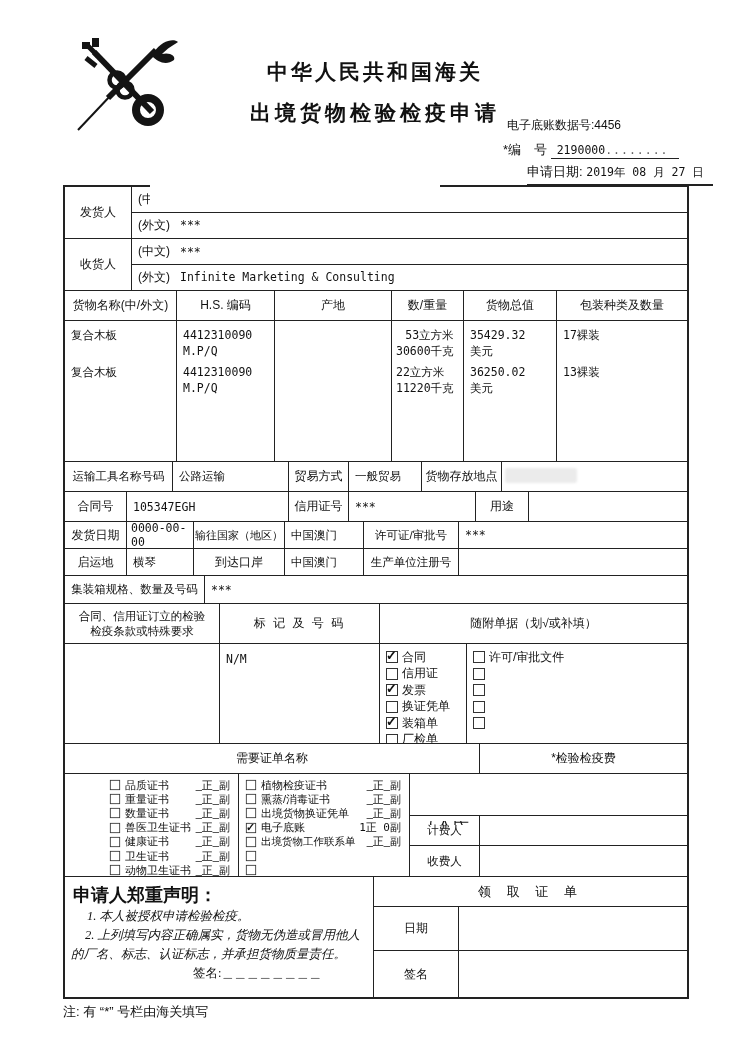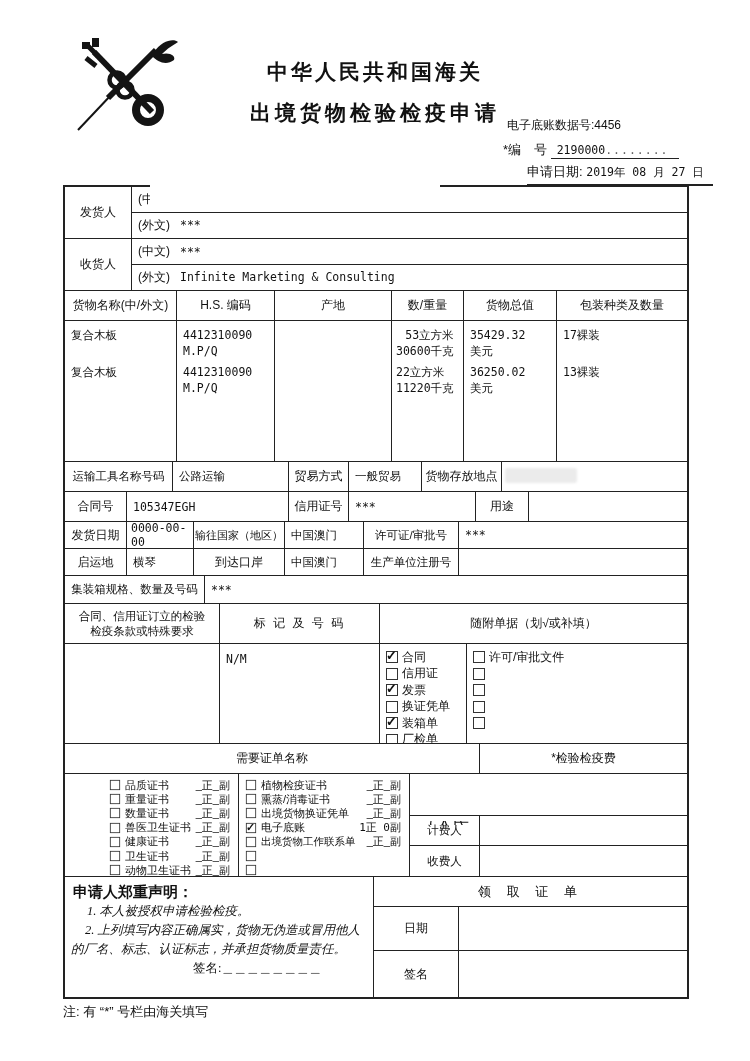--- a/index.html
+++ b/index.html
@@ -30,21 +30,21 @@
   .pre { white-space: pre-line; line-height: 16px; }
   .stack { display: flex; flex-direction: column; flex: 1; }
 
   .cbx { width: 12px; height: 12px; border: 1.5px solid #333; display: inline-block; position: relative; flex: 0 0 12px; margin-right: 4px; background:#fff; }
   .cbx.checked::after { content: "✓"; position: absolute; left: -1px; top: -4px; font-size: 13px; font-weight: bold; color: #111; }
   .doc-item { display: flex; align-items: center; height: 16.5px; font-size: 12px; }
   .cert-item { display: flex; align-items: center; height: 14.2px; font-size: 11px; }
   .cert-suffix { margin-left: auto; font-size: 11px; padding-right: 2px; }
 
   .decl { font-family: "Liberation Serif", serif; font-style: italic; font-size: 12.5px; line-height: 19px; }
-  .decl-title { font-style: normal; font-weight: bold; font-size: 15px; font-family: "Liberation Sans", sans-serif; }
+  .decl-title { font-style: normal; font-weight: bold; font-size: 18px; font-family: "Liberation Sans", sans-serif; }
   .note { font-size: 13px; }
   .redaction { background: #fff; z-index: 5; }
   .smudge { background: #dcdcdc; opacity: .55; border-radius: 2px; filter: blur(1px); }
 </style>
 </head>
 <body>
 
 <div class="abs" style="left:68px; top:36px; width:112px; height:104px;">
   <svg width="112" height="104" viewBox="0 0 112 104">
     <g stroke="#141414" fill="none">

